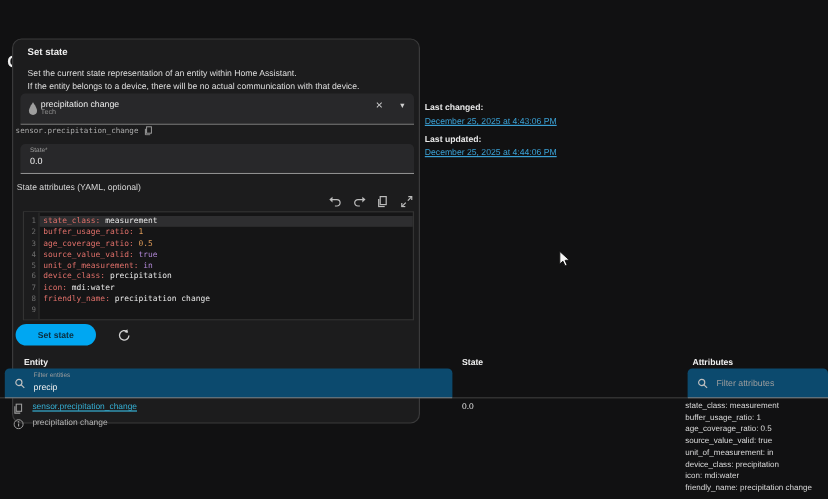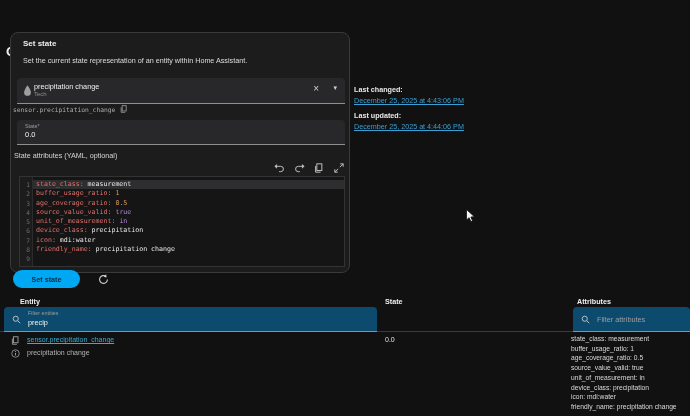--- a/index.html
+++ b/index.html
@@ -5,21 +5,21 @@
   * { margin:0; padding:0; box-sizing:border-box; }
   html,body { width:690px; height:416px; background:#111112; overflow:hidden;
     font-family:"Liberation Sans", sans-serif; color:#e8e8e8; }
   .abs { position:absolute; }
   #stage { position:relative; width:690px; height:416px; }
 
   
   .page-title { left:6px; top:5px; font-size:13.5px; font-weight:bold; color:#ededed; letter-spacing:.2px;margin-top:39px; }
 
   
-  .card { left:10px; top:32px; width:340px; height:241px; background:#1c1c1d;
+  .card { left:10px; top:32px; width:340px; height:321px; background:#1c1c1d;
           border:1px solid #3a3a3b; border-radius:8px; }
   .card-title { left:12px; top:6px; font-size:8px; font-weight:bold; color:#efefef; }
   .desc { left:12px; font-size:7.2px; color:#dedede; }
   .d1 { top:23px; } .d2 { top:34px; }
 
   .field { background:#28282a; border-bottom:1px solid #8f8f8f; border-radius:4px 4px 0 0; }
   .picker { left:6px; top:45px; width:328px; height:26px; }
   .picker-title { left:17px; top:4px; font-size:7.3px; color:#efefef; position:absolute; }
   .picker-sub { left:17px; top:13px; font-size:6px; color:#8f8f8f; position:absolute; }
   .drop-ic { position:absolute; left:6px; top:7px; }
@@ -89,20 +89,21 @@
 </head>
 <body>
 
 <div id="stage">
 
   <div class="abs page-title">Current entity states</div>
 
   <div class="abs card">
     <div class="abs card-title">Set state</div>
     <div class="abs desc d1">Set the current state representation of an entity within Home Assistant.</div>
+    <div class="abs desc d2">If the entity belongs to a device, there will be no actual communication with that device.</div>
 
     <div class="abs field picker">
       <span class="drop-ic">
         <svg width="9" height="11" viewBox="0 0 12 14">
             <path d="M6 0 C6 0 1.5 6 1.5 9.5 a4.5 4.5 0 0 0 9 0 C10.5 6 6 0 6 0 Z" fill="#9e9e9e"></path>
           </svg>
       </span>
       <div class="picker-title">precipitation change</div>
       <div class="picker-sub">Tech</div>
       <span class="clear-x">×</span>

